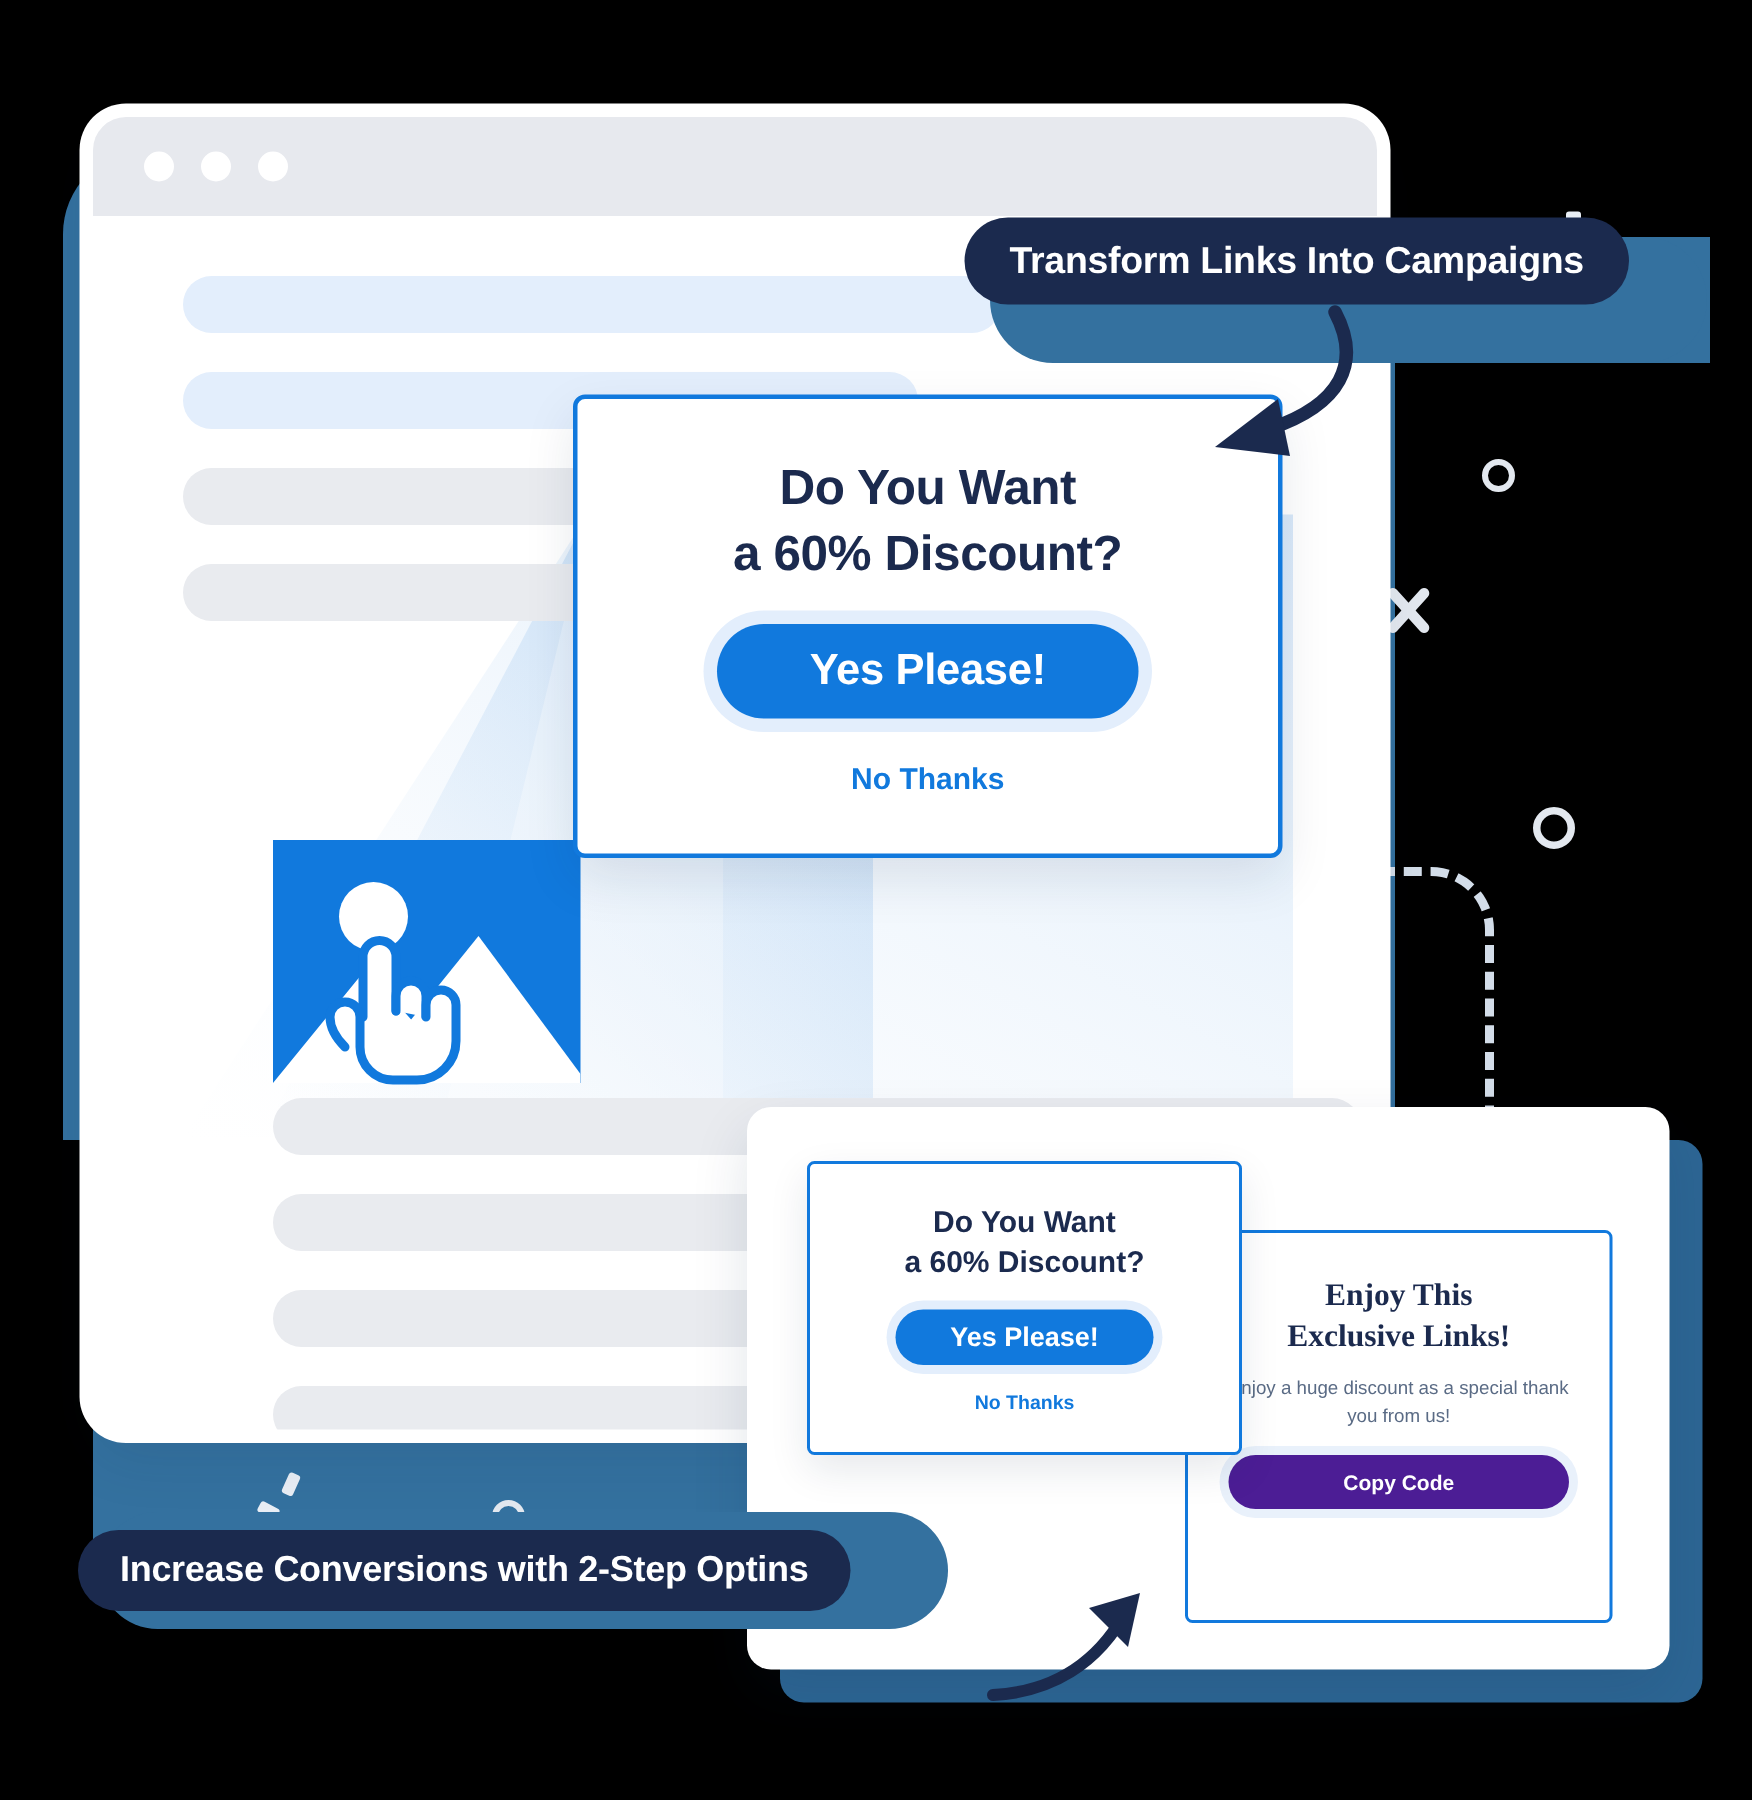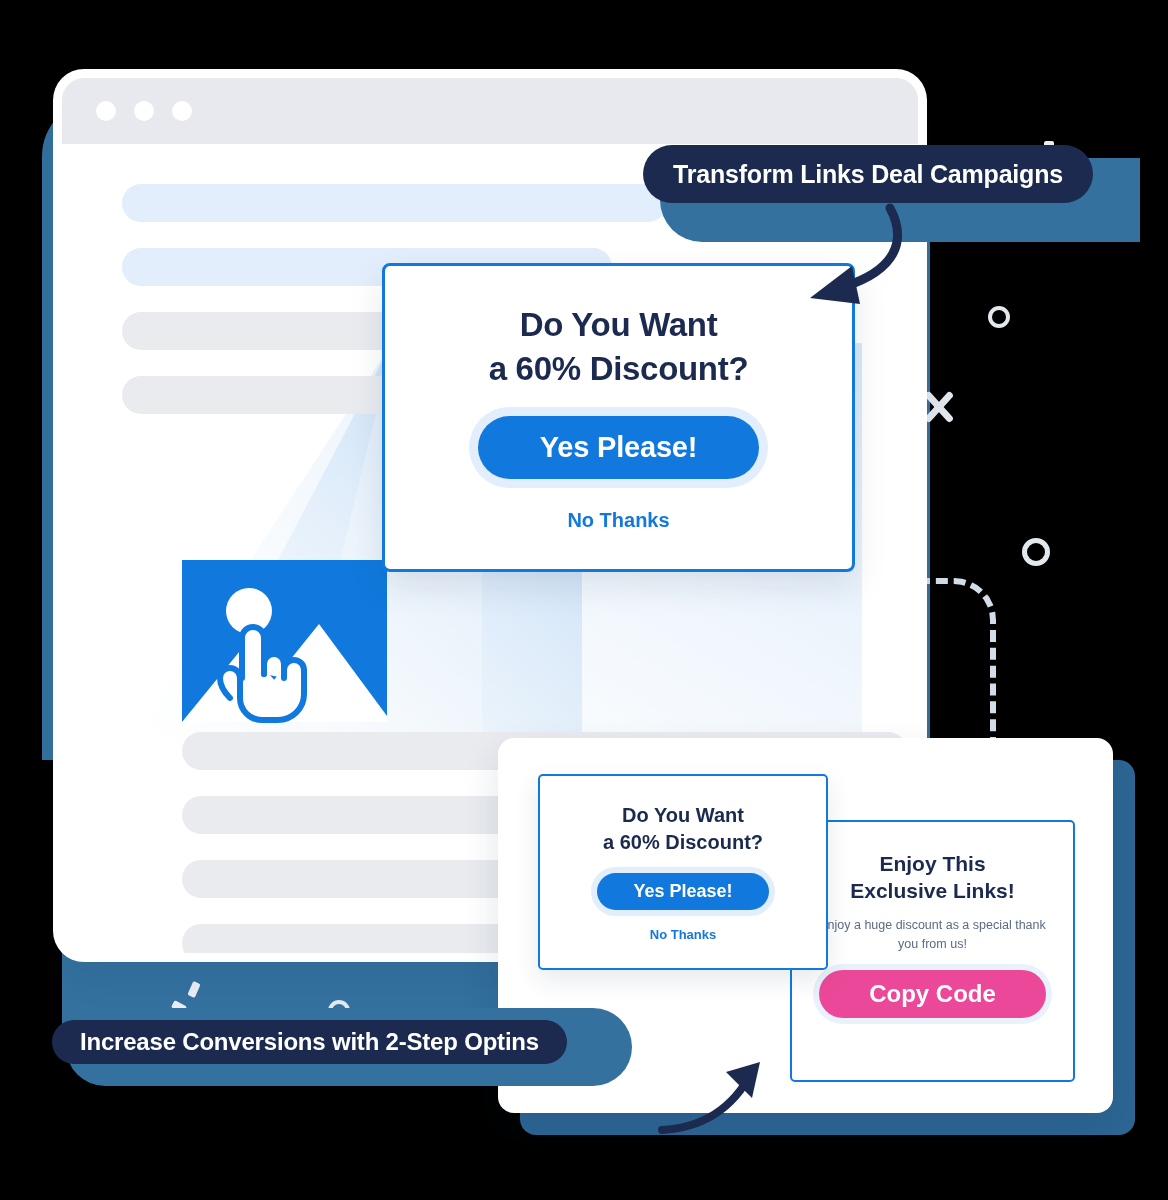--- a/index.html
+++ b/index.html
@@ -189,58 +189,58 @@
   #card-deal {
     position: absolute; left: 292px; top: 82px;
     width: 285px; height: 262px;
     background: #ffffff;
     border: 2px solid #1179dd; border-radius: 5px;
     display: flex; flex-direction: column; align-items: center;
     padding-top: 28px; z-index: 2;
   }
   .deal-title {
     font-size: 21px; font-weight: 700; color: #1b2a4e;
-    line-height: 1.3; text-align: center;
+    line-height: 1.3; text-align: center; font-family: Liberation Serif, serif;
   }
   .deal-sub {
     margin-top: 11px; font-size: 12.5px; color: #5a6b85;
     text-align: center; line-height: 1.55; width: 230px;
   }
   .coupon {
     margin-top: 22px; width: 227px;
     border: 2px dashed #1179dd; border-radius: 24px;
     background: #e9f1fb; color: #1b2a4e;
     font-size: 13px; font-weight: 700; letter-spacing: 1.1px;
     text-align: center; padding: 11px 0; cursor: pointer;
   }
   .btn-copy {
     margin-top: 16px; width: 227px;
-    background: #ec4899; color: #fff;
-    font-size: 24px; font-weight: 700;
+    background: #4c1d95; color: #fff;
+    font-size: 14px; font-weight: 700;
     border: none; border-radius: 26px; padding: 10px 0;
     box-shadow: 0 0 0 6px #e9f1fb; cursor: pointer;
   }
 
   
   .badge {
     position: absolute;
     background: #1b2a4e;
     color: #ffffff;
     border-radius: 40px;
     font-weight: 700;
     display: flex; align-items: center; justify-content: center;
     letter-spacing: -.2px;
     z-index: 40;
   }
   #badge-top {
     left: 643px; top: 145px; height: 58px; padding: 0 30px;
     font-size: 25px;
   }
   #badge-bottom {
-    left: 52px; top: 1020px; height: 44px; padding: 0 28px;
+    left: 52px; top: 1020px; height: 54px; padding: 0 28px;
     font-size: 24px;
   }
   .badge-blob {
     position: absolute; background: #34719f; border-radius: 48px; z-index: 30;
   }
   #badge-top-blob { left: 660px; top: 158px; width: 478px; height: 84px; }
   #badge-bottom-blob { left: 66px; top: 1008px; width: 566px; height: 78px; }
 
   
   .arrow-svg { position: absolute; z-index: 45; }
@@ -363,18 +363,18 @@
       <button class="btn-copy">Copy Code</button>
     </div>
 
     <svg class="arrow-svg" style="left:158px;top:320px" width="120" height="80" viewBox="0 0 120 80">
       <path d="M6 72 C44 70 76 52 96 14" fill="none" stroke="#1b2a4e" stroke-width="8" stroke-linecap="round"></path>
       <polygon points="70,14 104,4 96,40" fill="#1b2a4e"></polygon>
     </svg>
   </div>
 
   <div id="badge-top-blob" class="badge-blob"></div>
-  <div id="badge-top" class="badge">Transform Links Deal Campaigns</div>
+  <div id="badge-top" class="badge">Transform Links Into Campaigns</div>
 
   <div id="badge-bottom-blob" class="badge-blob"></div>
   <div id="badge-bottom" class="badge">Increase Conversions with 2-Step Optins</div>
 
 </div>
 
 </body></html>

